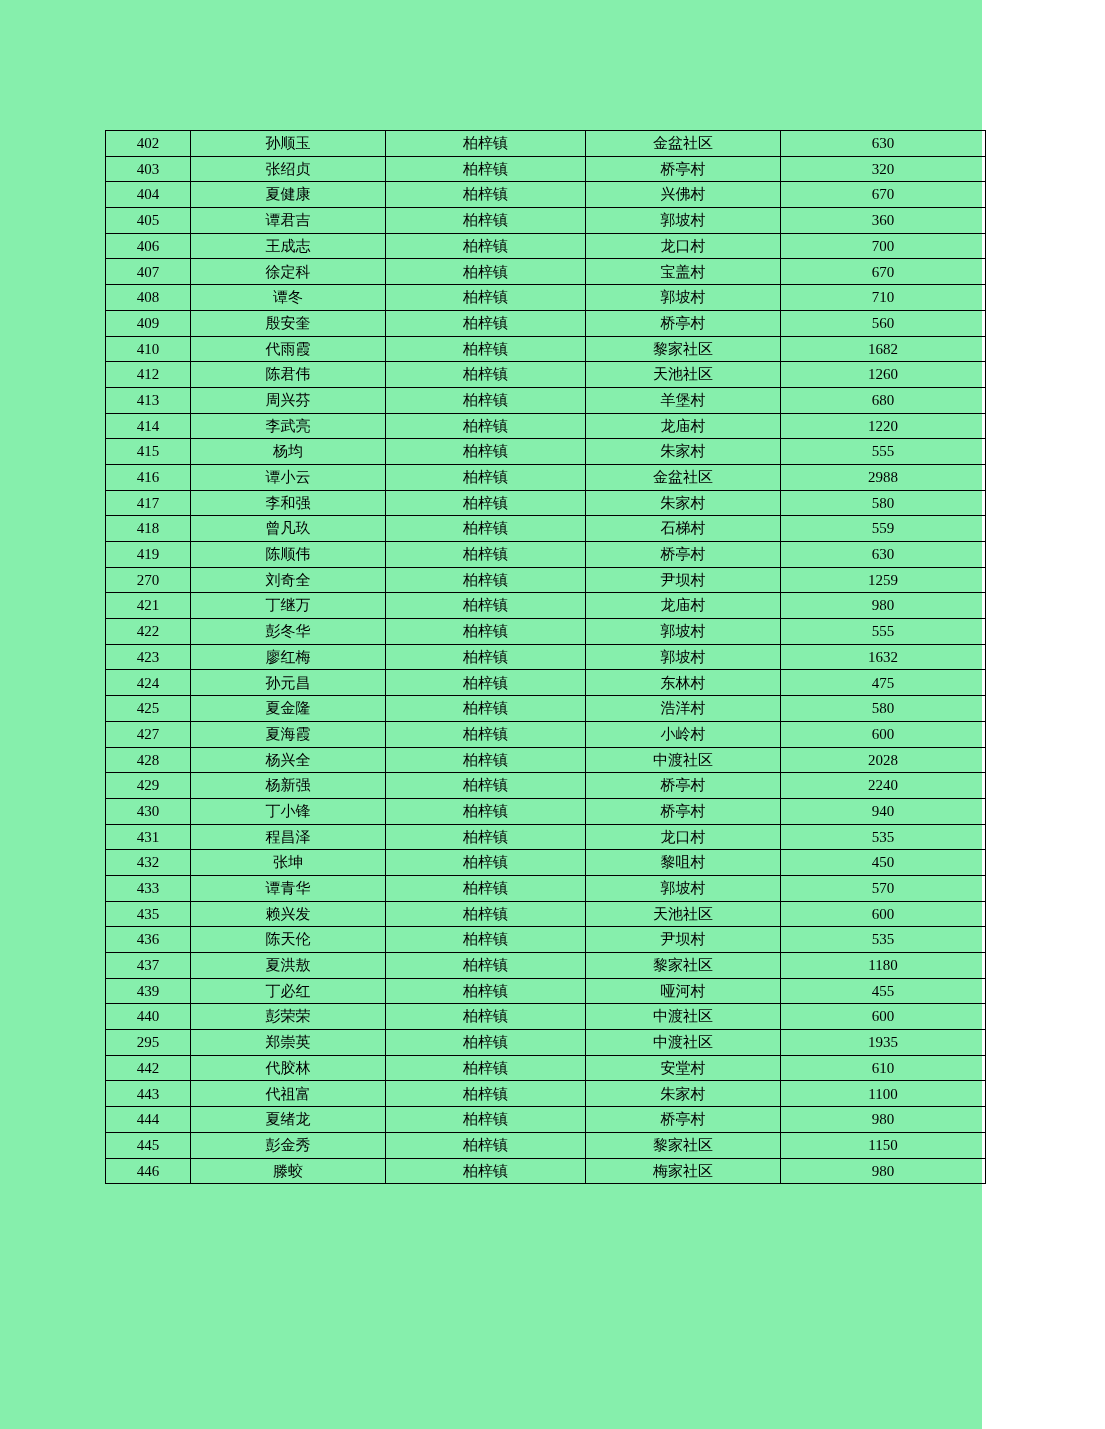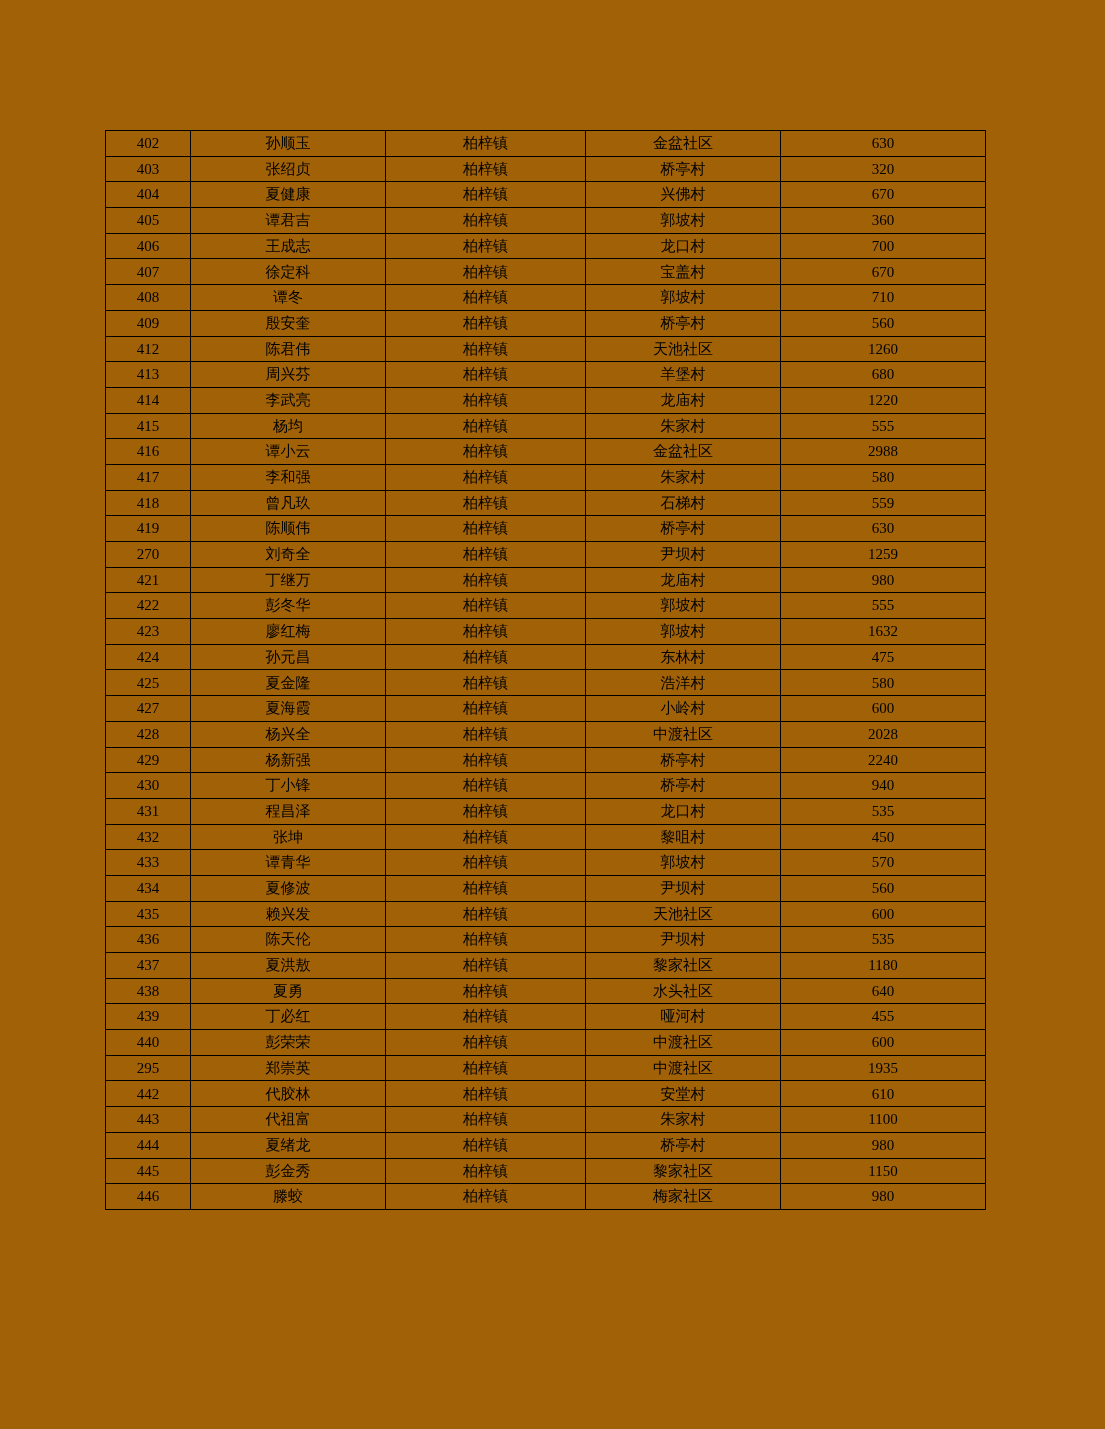--- a/index.html
+++ b/index.html
@@ -11,23 +11,23 @@
     width: 1105px;
     height: 1429px;
     position: relative;
     font-family: "Liberation Serif", "DejaVu Serif", serif;
     color: #000000;
   }
   .page {
     position: absolute;
     left: 0;
     top: 0;
-    width: 1105px;
+    width: 982px;
     height: 1429px;
-    background: #a16207;
+    background: #86efac;
   }
   table.data-table {
     position: absolute;
     left: 105px;
     top: 130px;
     width: 880px;
     border-collapse: collapse;
     table-layout: fixed;
   }
   table.data-table td {
@@ -110,20 +110,27 @@
           <td>710</td>
         </tr>
         <tr>
           <td>409</td>
           <td>殷安奎</td>
           <td>柏梓镇</td>
           <td>桥亭村</td>
           <td>560</td>
         </tr>
         <tr>
+          <td>410</td>
+          <td>代雨霞</td>
+          <td>柏梓镇</td>
+          <td>黎家社区</td>
+          <td>1682</td>
+        </tr>
+        <tr>
           <td>412</td>
           <td>陈君伟</td>
           <td>柏梓镇</td>
           <td>天池社区</td>
           <td>1260</td>
         </tr>
         <tr>
           <td>413</td>
           <td>周兴芬</td>
           <td>柏梓镇</td>
@@ -257,53 +264,39 @@
           <td>450</td>
         </tr>
         <tr>
           <td>433</td>
           <td>谭青华</td>
           <td>柏梓镇</td>
           <td>郭坡村</td>
           <td>570</td>
         </tr>
         <tr>
-          <td>434</td>
-          <td>夏修波</td>
-          <td>柏梓镇</td>
-          <td>尹坝村</td>
-          <td>560</td>
-        </tr>
-        <tr>
           <td>435</td>
           <td>赖兴发</td>
           <td>柏梓镇</td>
           <td>天池社区</td>
           <td>600</td>
         </tr>
         <tr>
           <td>436</td>
           <td>陈天伦</td>
           <td>柏梓镇</td>
           <td>尹坝村</td>
           <td>535</td>
         </tr>
         <tr>
           <td>437</td>
           <td>夏洪敖</td>
           <td>柏梓镇</td>
           <td>黎家社区</td>
           <td>1180</td>
-        </tr>
-        <tr>
-          <td>438</td>
-          <td>夏勇</td>
-          <td>柏梓镇</td>
-          <td>水头社区</td>
-          <td>640</td>
         </tr>
         <tr>
           <td>439</td>
           <td>丁必红</td>
           <td>柏梓镇</td>
           <td>哑河村</td>
           <td>455</td>
         </tr>
         <tr>
           <td>440</td>

